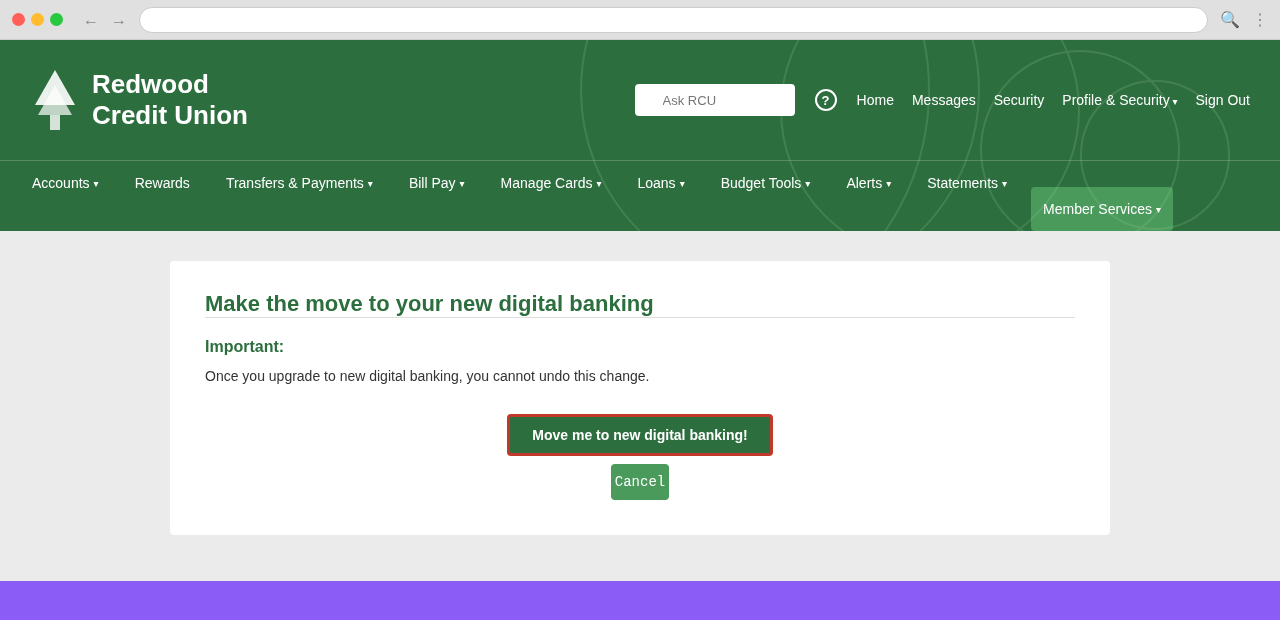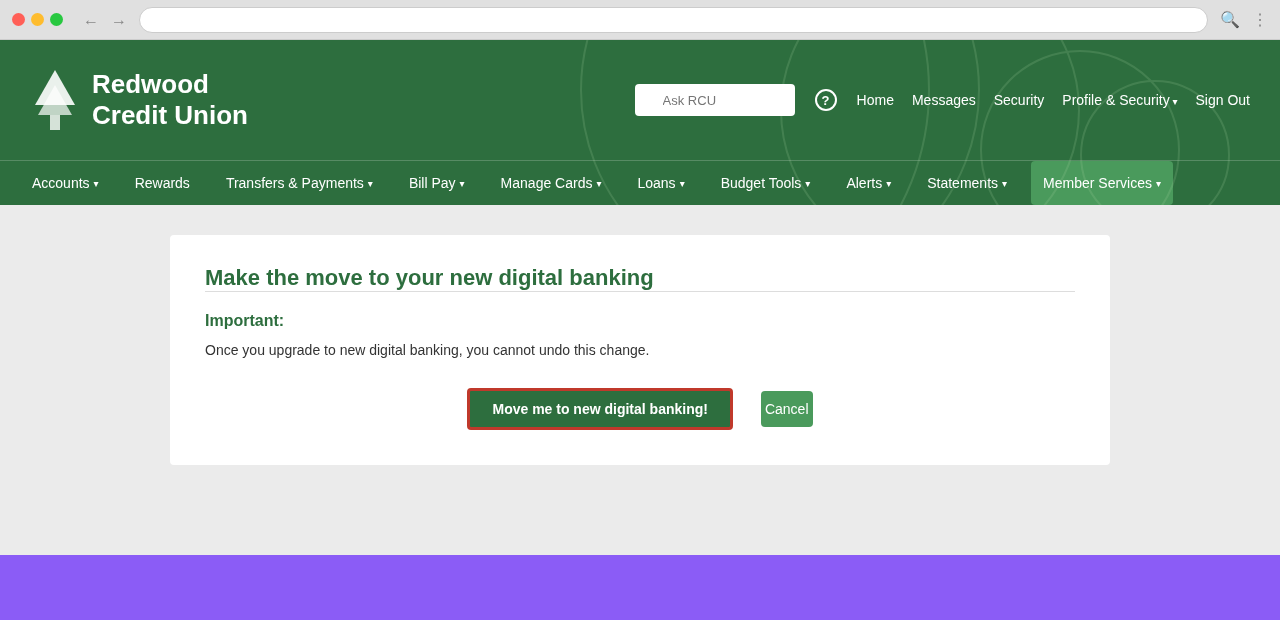--- a/index.html
+++ b/index.html
@@ -153,20 +153,21 @@
       gap: 4px;
       cursor: pointer;
       white-space: nowrap;
     }
     .nav-item .chevron {
       font-size: 10px;
     }
     .nav-item.active-highlight {
       background: #4a9a5c;
       border-radius: 4px;
+      margin-top: 26px;
     }
 
     
     .content-area {
       background: #ebebeb;
       padding: 30px;
       min-height: 350px;
     }
     .card {
       background: white;
@@ -188,42 +189,44 @@
       font-weight: bold;
       margin-bottom: 12px;
     }
     .important-text {
       color: #333;
       font-size: 14px;
       margin-bottom: 30px;
     }
     .action-buttons {
       display: flex;
-      gap: 28px;
+      gap: 8px;
       align-items: center;
       justify-content: center;
+      flex-direction: column;
     }
     .btn-move {
       background: #2d6e3e;
       color: white;
       border: 3px solid #c0392b;
       border-radius: 4px;
       padding: 10px 22px;
       font-size: 14px;
       font-weight: bold;
       cursor: pointer;
     }
     .btn-cancel {
       background: #4a9a5c;
       color: white;
       border: none;
       border-radius: 4px;
       padding: 10px 4px;
       font-size: 14px;
       cursor: pointer;
+      font-family: Liberation Mono, monospace;
     }
   </style>
 </head>
 <body>
 
 <div class="browser-chrome">
   <div class="traffic-lights">
     <div class="traffic-light tl-red"></div>
     <div class="traffic-light tl-yellow"></div>
     <div class="traffic-light tl-green"></div>

